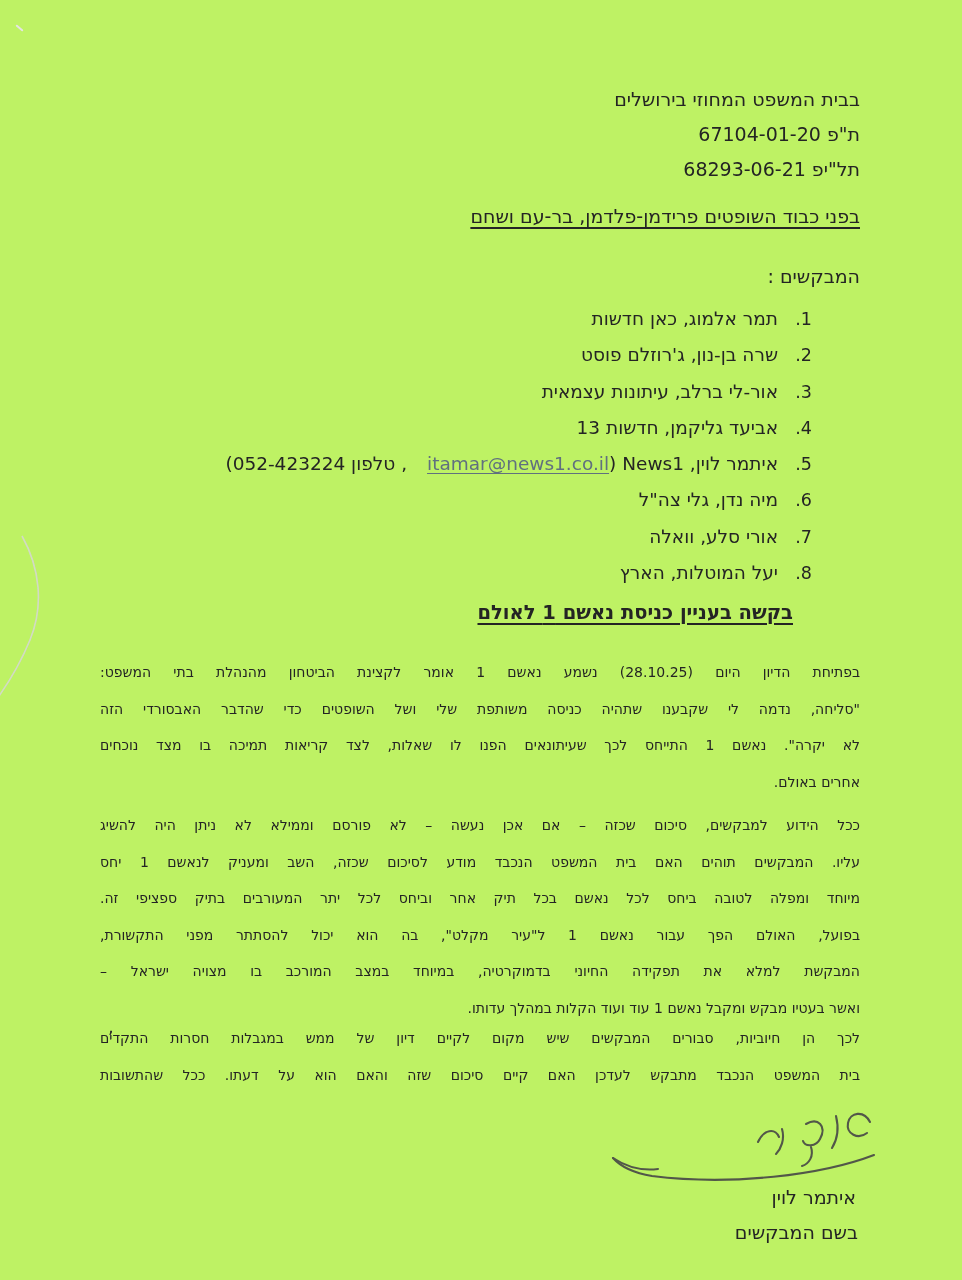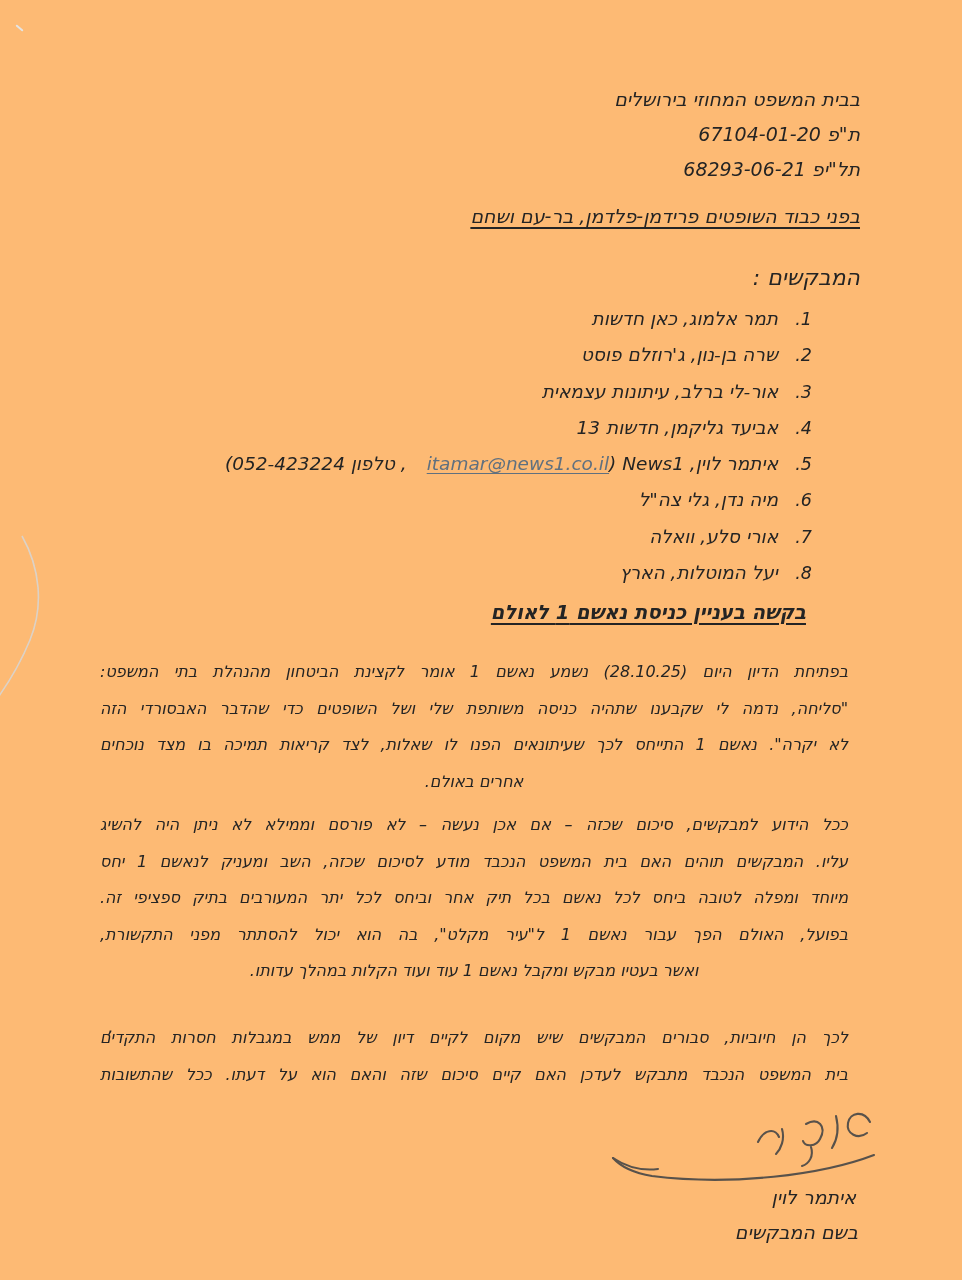--- a/index.html
+++ b/index.html
@@ -1,41 +1,40 @@
 <!DOCTYPE html>
 <html lang="he" dir="rtl"><head>
 <meta charset="utf-8">
 <style>
   html,body{margin:0;padding:0;background:#ffffff;}
   .page{
     position:relative;
     width:962px;
     height:1280px;
-    background:#fdba74;
+    background:#bef264;
     overflow:hidden;
     font-family:"DejaVu Sans", sans-serif;
     color:#242424;
     direction:rtl;
-    font-style:italic;
   }
   .abs{position:absolute;}
   .hline{font-size:19px; line-height:35px; text-align:right; white-space:nowrap;}
   .underlined{text-decoration:underline; text-underline-offset:4px; text-decoration-thickness:1.5px;}
-  .label{font-size:22px; white-space:nowrap;}
+  .label{font-size:19px; white-space:nowrap;}
   .list{right:150px; top:301px; text-align:right;}
   .list-item{height:36.3px; line-height:36.3px; font-size:18.5px; white-space:nowrap;}
   .num{display:inline-block; width:34px; font-size:17.5px;}
   .email-link{color:#60707f; text-decoration:underline; text-underline-offset:3px;margin-left:20px;}
   .title{
     font-size:19.5px; font-weight:bold; white-space:nowrap;
     text-decoration:underline; text-underline-offset:4px; text-decoration-thickness:1.8px;
   }
-  .para{left:100px; right:114px; font-size:16px;}
+  .para{left:100px; right:102px; font-size:14px;}
   .jl{ text-align:justify; text-align-last:justify; -moz-text-align-last:justify; height:36.5px; line-height:36.5px; }
-  .ll{ text-align:center; height:36.5px; line-height:36.5px; }
+  .ll{ text-align:right; height:36.5px; line-height:36.5px; }
   .sig-name{font-size:19px; white-space:nowrap; text-align:left;}
   .stray{font-size:18px; color:#2a2a2a;}
   .smudge{width:9px; height:2px; background:#e4e4e4; transform:rotate(40deg); border-radius:2px;}
   svg{display:block;}
 </style>
 </head>
 <body>
 
 <div class="page">
 
@@ -74,34 +73,35 @@
       <span class="num">6.</span><span>מיה נדן, גלי צה"ל</span>
     </div>
     <div class="list-item">
       <span class="num">7.</span><span>אורי סלע, וואלה</span>
     </div>
     <div class="list-item">
       <span class="num">8.</span><span>יעל המוטלות, הארץ</span>
     </div>
   </div>
 
-  <div class="abs title" style="top:601px; right:156px;">בקשה בעניין כניסת נאשם 1 לאולם</div>
+  <div class="abs title" style="top:601px; right:169px;">בקשה בעניין כניסת נאשם 1 לאולם</div>
 
   <div class="abs para" style="top:654px;">
     <div class="jl">בפתיחת הדיון היום (28.10.25) נשמע נאשם 1 אומר לקצינת הביטחון מהנהלת בתי המשפט:</div>
     <div class="jl">"סליחה, נדמה לי שקבענו שתהיה כניסה משותפת שלי ושל השופטים כדי שהדבר האבסורדי הזה</div>
     <div class="jl">לא יקרה". נאשם 1 התייחס לכך שעיתונאים הפנו לו שאלות, לצד קריאות תמיכה בו מצד נוכחים</div>
     <div class="ll">אחרים באולם.</div>
   </div>
 
   <div class="abs para" style="top:807px;">
     <div class="jl">ככל הידוע למבקשים, סיכום שכזה – אם אכן נעשה – לא פורסם וממילא לא ניתן היה להשיג</div>
     <div class="jl">עליו. המבקשים תוהים האם בית המשפט הנכבד מודע לסיכום שכזה, השב ומעניק לנאשם 1 יחס</div>
     <div class="jl">מיוחד ומפלה לטובה ביחס לכל נאשם בכל תיק אחר וביחס לכל יתר המעורבים בתיק ספציפי זה.</div>
     <div class="jl">בפועל, האולם הפך עבור נאשם 1 ל"עיר מקלט", בה הוא יכול להסתתר מפני התקשורת,</div>
+    <div class="jl">המבקשת למלא את תפקידה החיוני בדמוקרטיה, במיוחד במצב המורכב בו מצויה ישראל –</div>
     <div class="ll">ואשר בעטיו מבקש ומקבל נאשם 1 עוד ועוד הקלות במהלך עדותו.</div>
   </div>
 
   <div class="abs para" style="top:1020px;">
     <div class="jl">לכך הן חיוביות, סבורים המבקשים שיש מקום לקיים דיון של ממש במגבלות חסרות התקדים</div>
     <div class="jl">בית המשפט הנכבד מתבקש לעדכן האם קיים סיכום שזה והאם הוא על דעתו. ככל שהתשובות</div>
   </div>
 
   <div class="abs stray" style="top:1016px; left:108px;">,</div>
 

